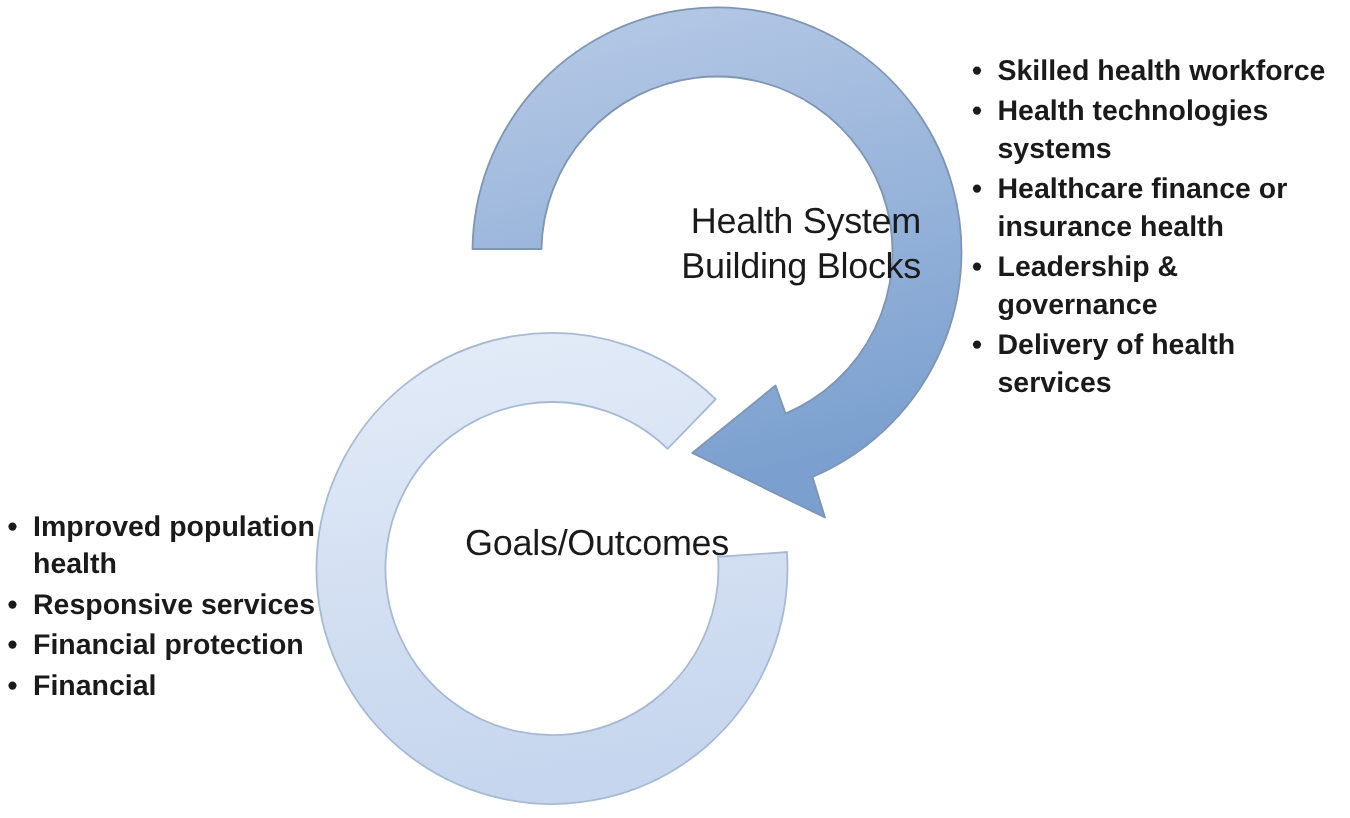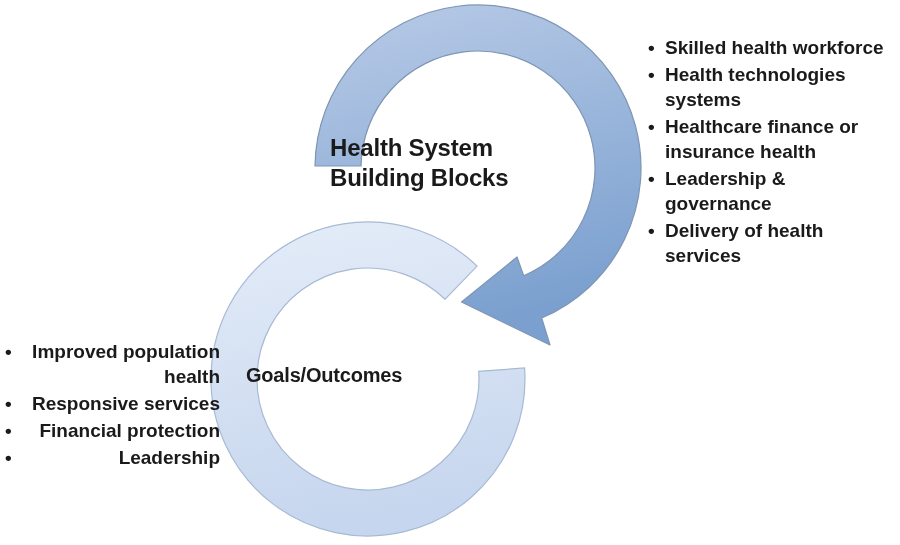--- a/index.html
+++ b/index.html
@@ -18,37 +18,37 @@
   }
   .canvas svg.arrows {
     position: absolute;
     left: 0;
     top: 0;
     width: 900px;
     height: 545px;
   }
   .heading {
     position: absolute;
-    font-weight: bold;
-    text-align: left;
+    font-weight: normal;
+    text-align: right;
     white-space: pre-line;
     letter-spacing: -0.2px;
   }
   .top-heading {
     left: 330px;
     top: 133px;
     width: 284px;
     font-size: 24px;
     line-height: 30px;
   }
   .bottom-heading {
     left: 246px;
-    top: 360px;
+    top: 348px;
     width: 240px;
-    font-size: 20px;
+    font-size: 24px;
     line-height: 30px;
   }
   ul.bullets {
     position: absolute;
     margin: 0;
     padding: 0;
     list-style: none;
     font-size: 19px;
     line-height: 25px;
     font-weight: bold;
@@ -68,21 +68,20 @@
   .right-list {
     left: 648px;
     top: 35px;
     width: 245px;
   }
   .left-list {
     left: 5px;
     top: 339px;
     width: 215px;
     line-height: 26px;
-    text-align: right;
   }
 </style>
 </head>
 <body>
 
 <div class="canvas">
 
   <svg class="arrows" viewBox="0 0 900 545">
     <defs>
       <linearGradient id="gradTop" x1="0" y1="0" x2="0.25" y2="1">
@@ -124,16 +123,16 @@
 insurance health</li>
       <li>Leadership &amp; governance</li>
       <li>Delivery of health services</li>
     </ul>
 
   <ul class="bullets left-list">
       <li>Improved population
 health</li>
       <li>Responsive services</li>
       <li>Financial protection</li>
-      <li>Leadership</li>
+      <li>Financial</li>
     </ul>
 
 </div>
 
 </body></html>

